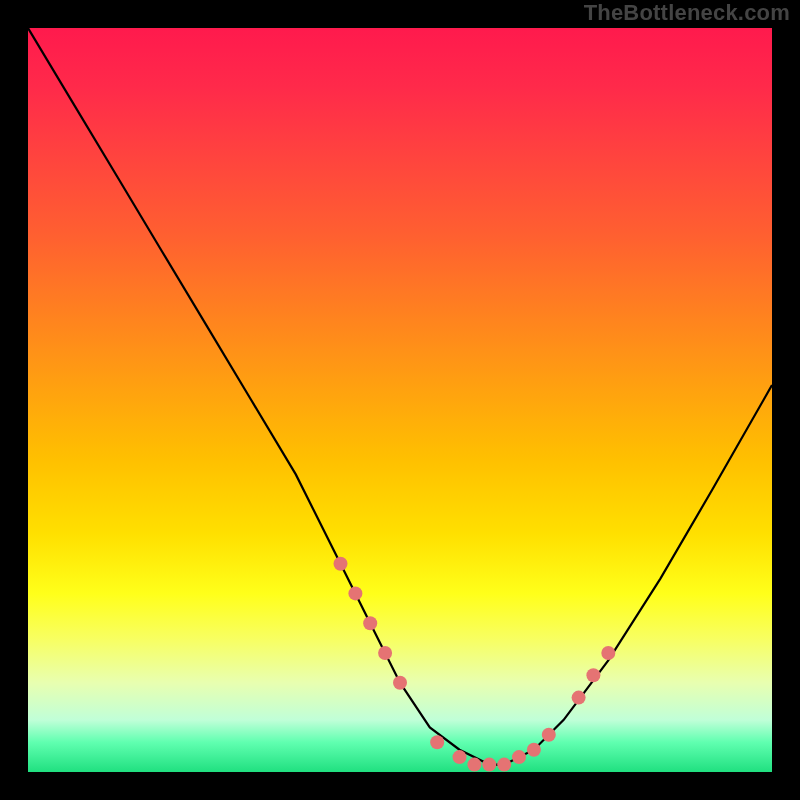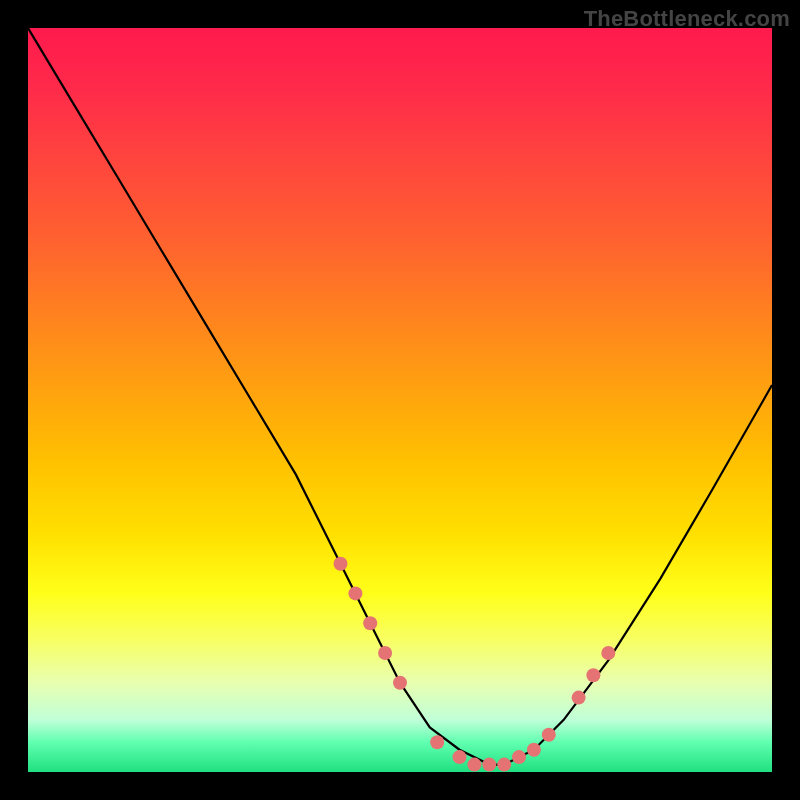--- a/index.html
+++ b/index.html
@@ -29,21 +29,21 @@
       #ffff1a 76%,
       #f8ff60 82%,
       #e8ffb0 88%,
       #c0ffd8 93%,
       #60ffb0 96%,
       #20e080 100%
     );
   }
   .watermark {
     position: absolute;
-    top: 6px;
+    top: 0;
     right: 10px;
     color: #444;
     font-size: 22px;
     font-weight: bold;
     font-family: Arial, sans-serif;
     letter-spacing: 0.2px;
   }
   svg.curve {
     position: absolute;
     left: 0;

